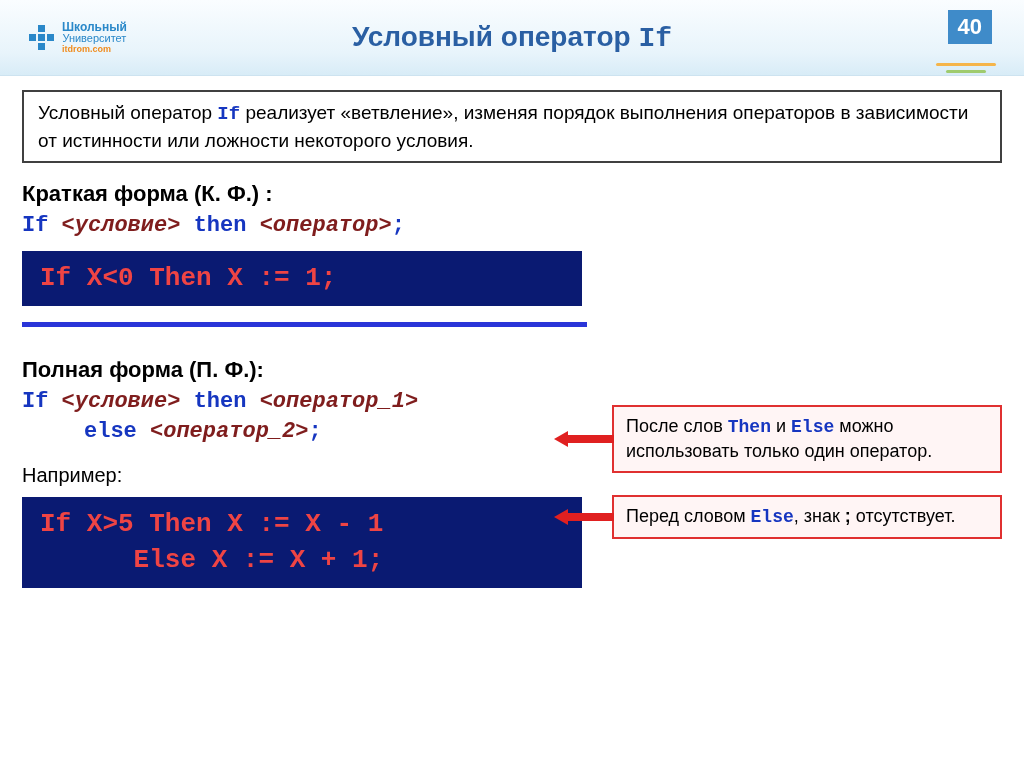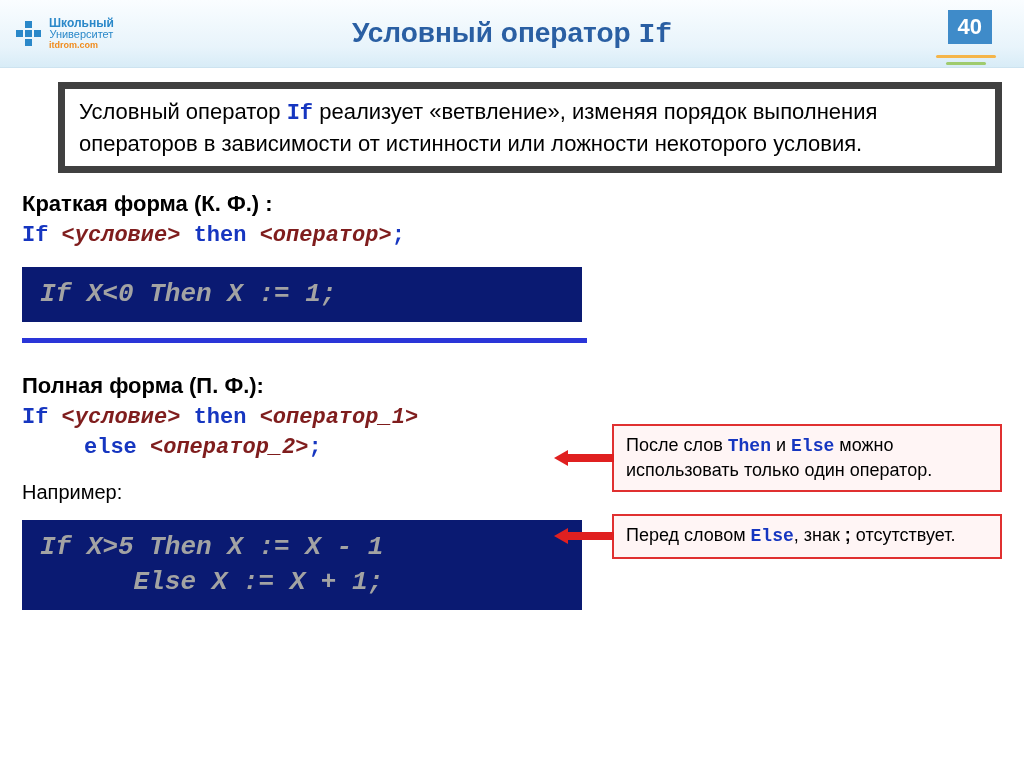--- a/index.html
+++ b/index.html
@@ -5,26 +5,27 @@
 * { margin: 0; padding: 0; box-sizing: border-box; }
 body {
   width: 1024px;
   height: 767px;
   font-family: Arial, sans-serif;
   background: #fff;
   position: relative;
   overflow: hidden;
 }
 .header {
-  height: 68px;
+  height: 76px;
   background: linear-gradient(to bottom, #fafdff 0%, #e8f4fb 70%, #d8ecf7 100%);
   position: relative;
   display: flex;
   align-items: center;
   border-bottom: 1px solid #cde3f0;
+  padding-left: 13px;
 }
 .logo {
   display: flex;
   align-items: center;
   margin-left: 16px;
 }
 .logo-mark {
   display: grid;
   grid-template-columns: repeat(3, 7px);
   grid-template-rows: repeat(3, 7px);
@@ -67,26 +68,25 @@
   position: absolute;
   height: 3px;
   border-radius: 2px;
 }
 .deco::before { width: 60px; background: #f5b54a; right: 0; top: 4px; }
 .deco::after { width: 40px; background: #9fcb6e; right: 10px; top: 11px; }
 
 .content { padding: 14px 22px 0 22px; }
 
 .info-box {
-  border: 7px solid #404040;
+  border: 2px solid #404040;
   padding: 8px 14px;
-  font-size: 22px;
+  font-size: 19px;
   line-height: 1.35;
   color: #000;
-  margin-left: 36px;
 }
 .kw { font-family: 'Courier New', monospace; font-weight: bold; color: #1636c0; }
 
 .section-label {
   font-size: 22px;
   font-weight: bold;
   margin-top: 18px;
 }
 .syntax {
   font-family: 'Courier New', monospace;
@@ -94,27 +94,26 @@
   font-weight: bold;
   margin-top: 4px;
   line-height: 1.35;
 }
 .syntax .blue { color: #1636c0; }
 .syntax .green { color: #7f1d1d; font-style: italic; }
 .syntax .indent { padding-left: 62px; display: inline-block; }
 
 .codebox {
   background: #0a1a72;
-  color: #a3a3a3;
+  color: #ef4444;
   font-family: 'Courier New', monospace;
-  font-style: italic;
   font-size: 26px;
   font-weight: bold;
   padding: 10px 18px;
-  margin-top: 16px;
+  margin-top: 10px;
   width: 560px;
   white-space: pre;
   line-height: 1.35;
 }
 .codebox.wide { width: 560px; }
 
 .divider {
   height: 5px;
   background: #2a35d8;
   margin: 16px 0 12px 0;

